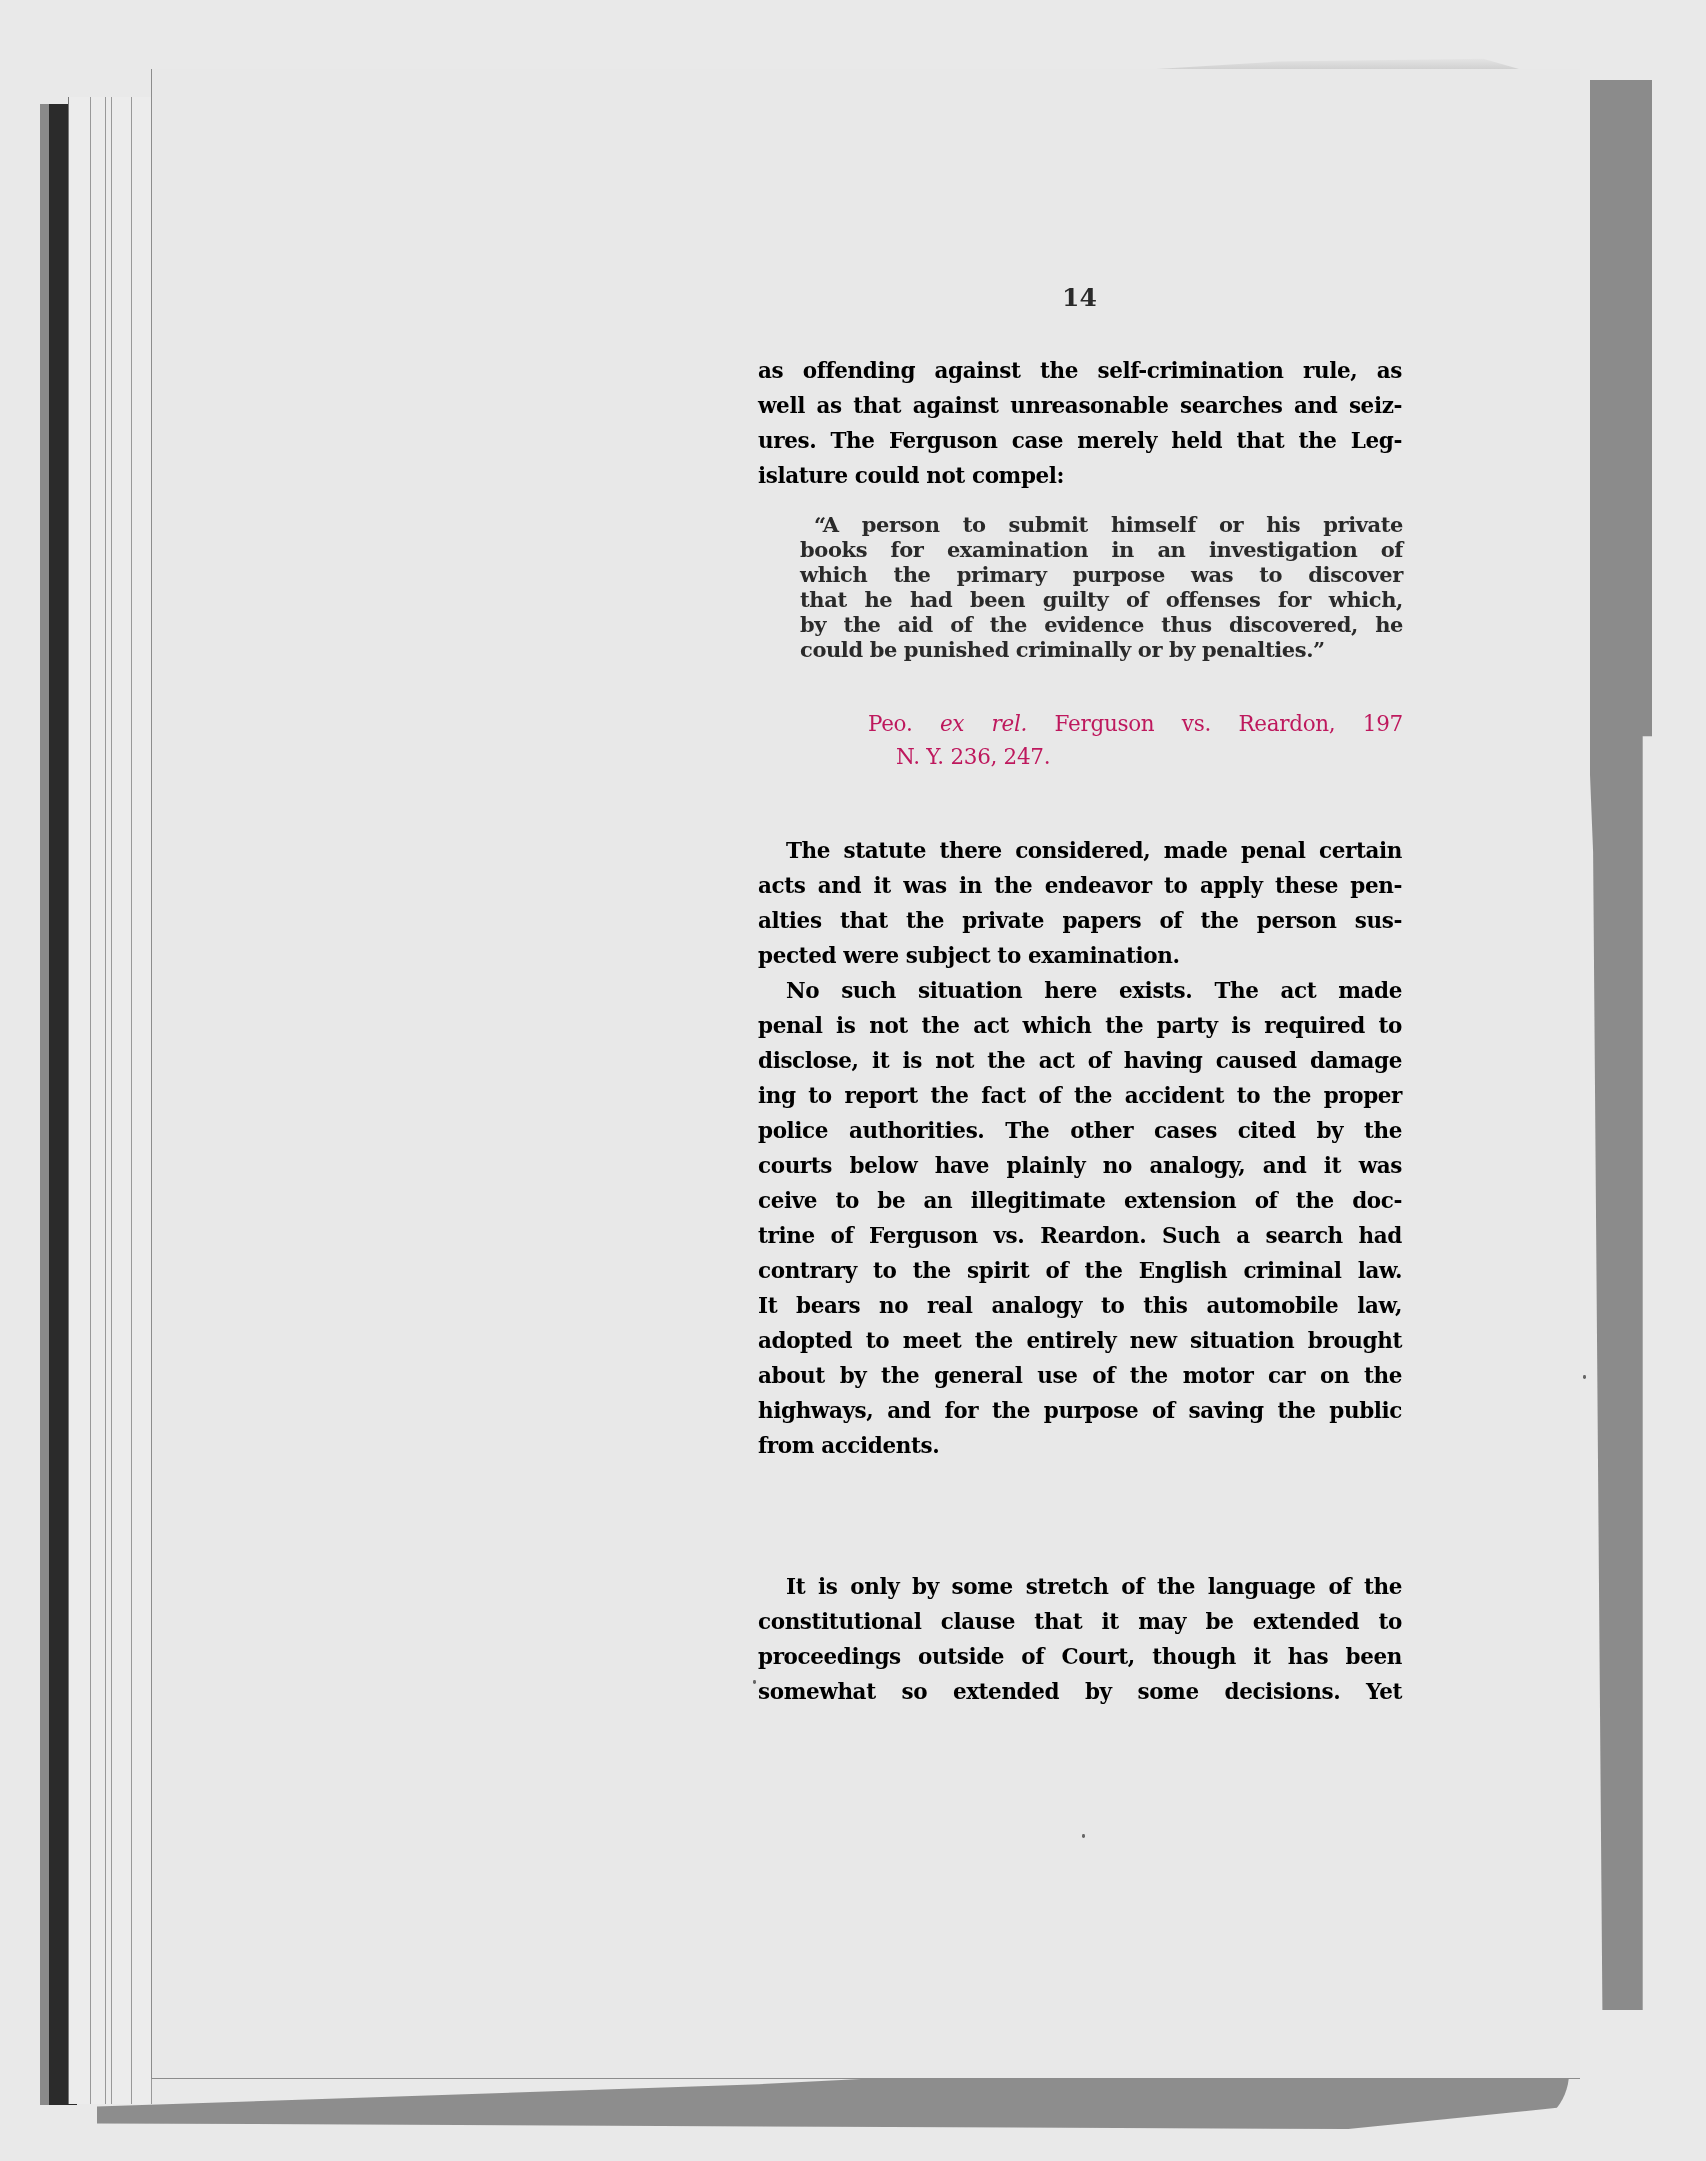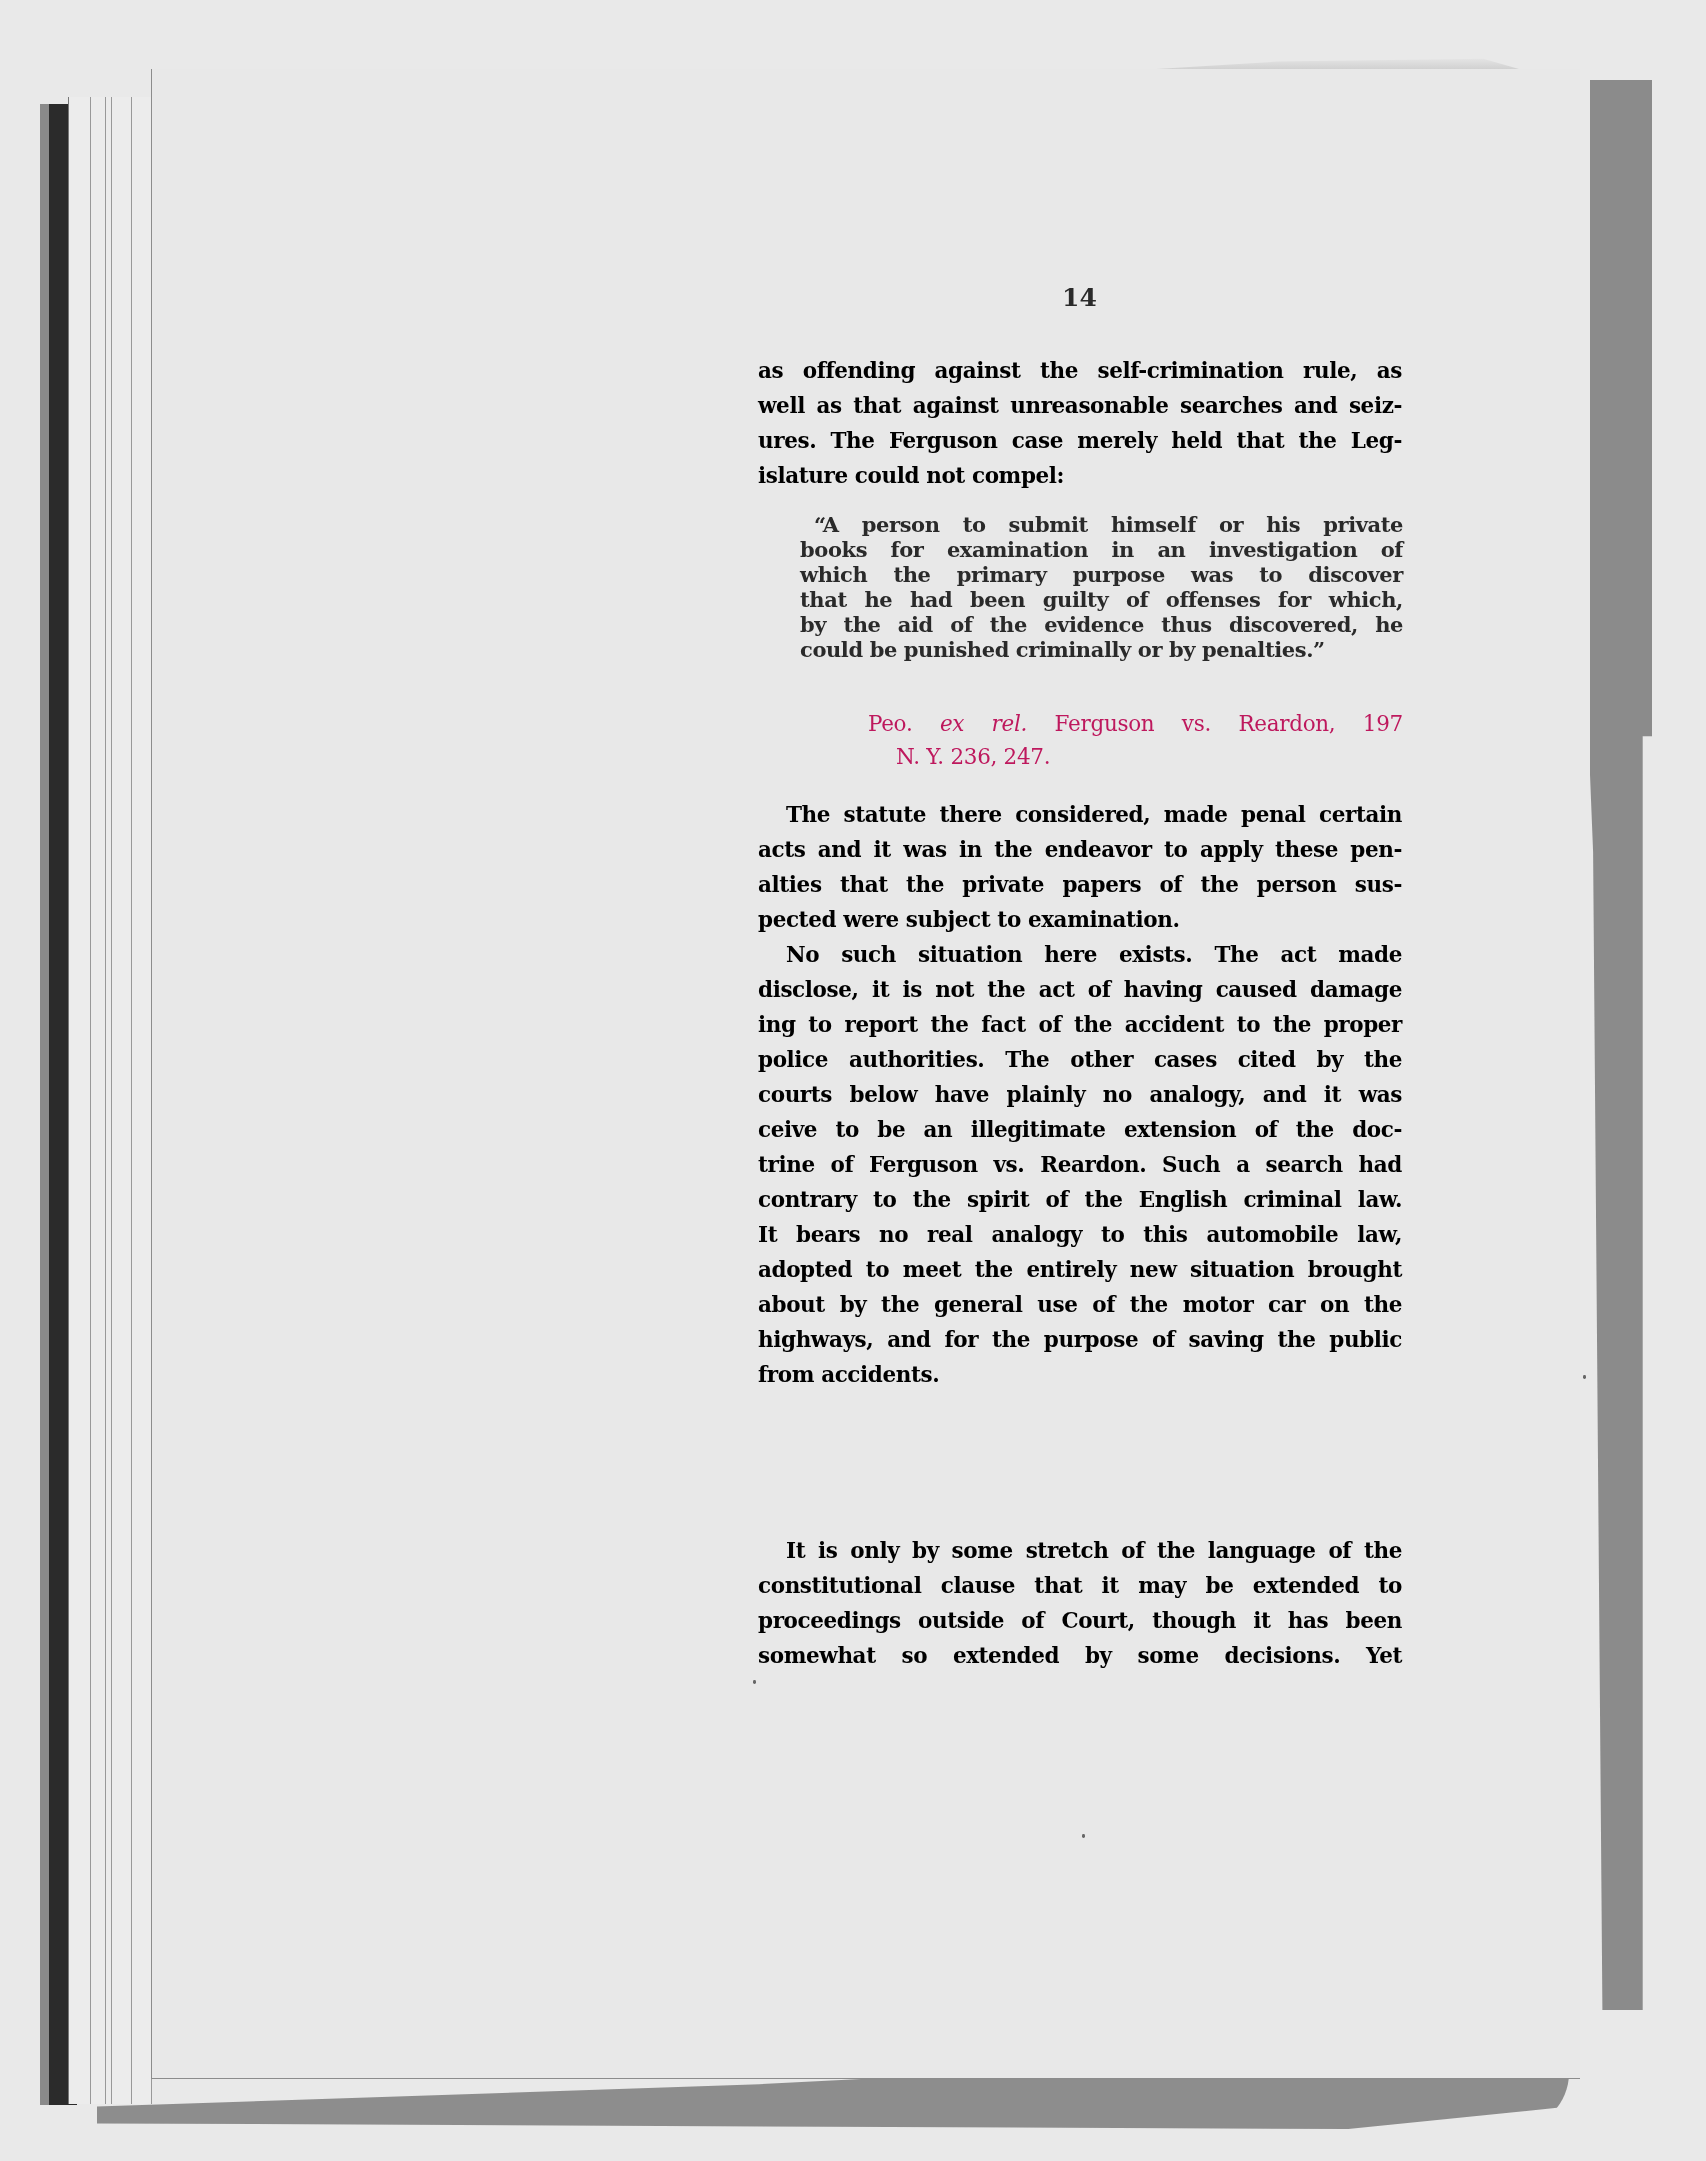--- a/index.html
+++ b/index.html
@@ -96,20 +96,21 @@
     display: block;
     text-align: justify;
     text-align-last: justify;
     white-space: nowrap;
   }
   .para .line.last {
     text-align-last: left;
   }
   .para .line.indent {
     padding-left: 28px;
+    margin-top: 36px;
   }
   .quote {
     position: absolute;
     left: 800px;
     width: 603px;
     color: #2a2a2a;
     font-weight: bold;
     font-size: 21px;
     line-height: 25px;
     letter-spacing: -0.4px;
@@ -185,20 +186,21 @@
     <span class="line indent">The statute there considered, made penal certain</span>
     <span class="line">acts and it was in the endeavor to apply these pen-</span>
     <span class="line">alties that the private papers of the person sus-</span>
     <span class="line last">pected were subject to examination.</span>
   </p>
 </div>
 
 <div class="text-block" style="top:937px;">
   <p class="para">
     <span class="line indent">No such situation here exists. The act made</span>
+    <span class="line">penal is not the act which the party is required to</span>
     <span class="line">disclose, it is not the act of having caused damage</span>
     <span class="line">ing to report the fact of the accident to the proper</span>
     <span class="line">police authorities. The other cases cited by the</span>
     <span class="line">courts below have plainly no analogy, and it was</span>
     <span class="line">ceive to be an illegitimate extension of the doc-</span>
     <span class="line">trine of Ferguson vs. Reardon. Such a search had</span>
     <span class="line">contrary to the spirit of the English criminal law.</span>
     <span class="line">It bears no real analogy to this automobile law,</span>
     <span class="line">adopted to meet the entirely new situation brought</span>
     <span class="line">about by the general use of the motor car on the</span>

